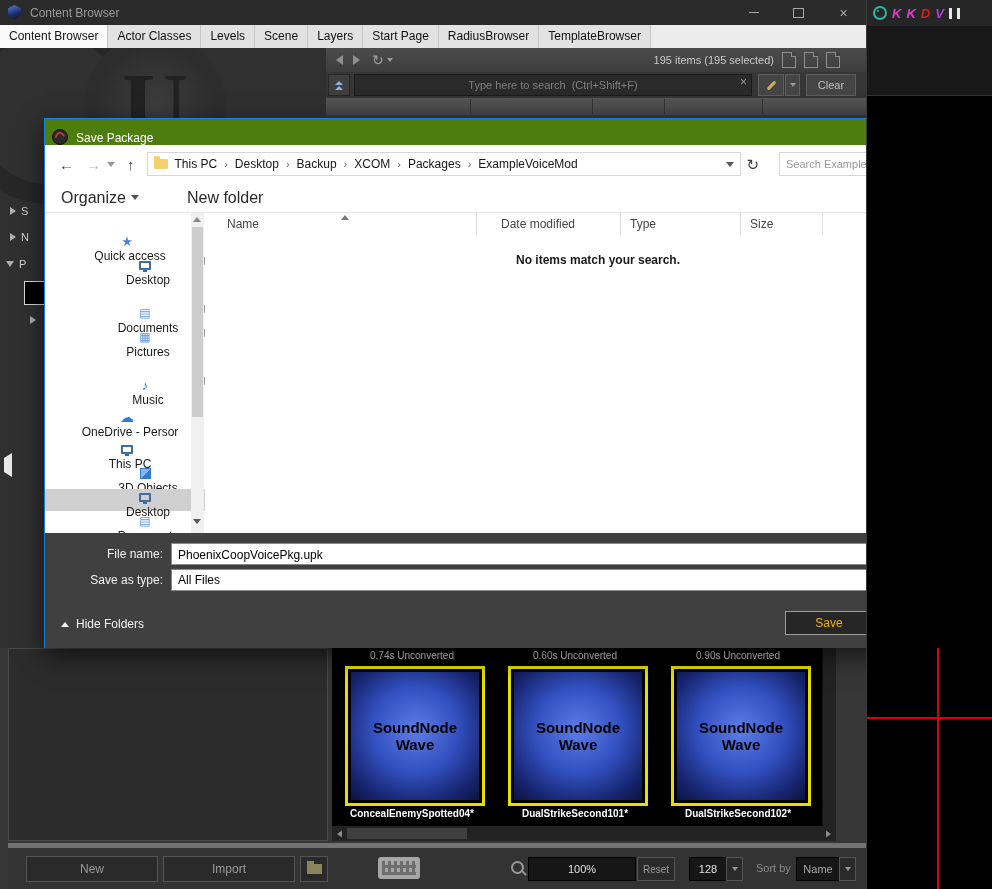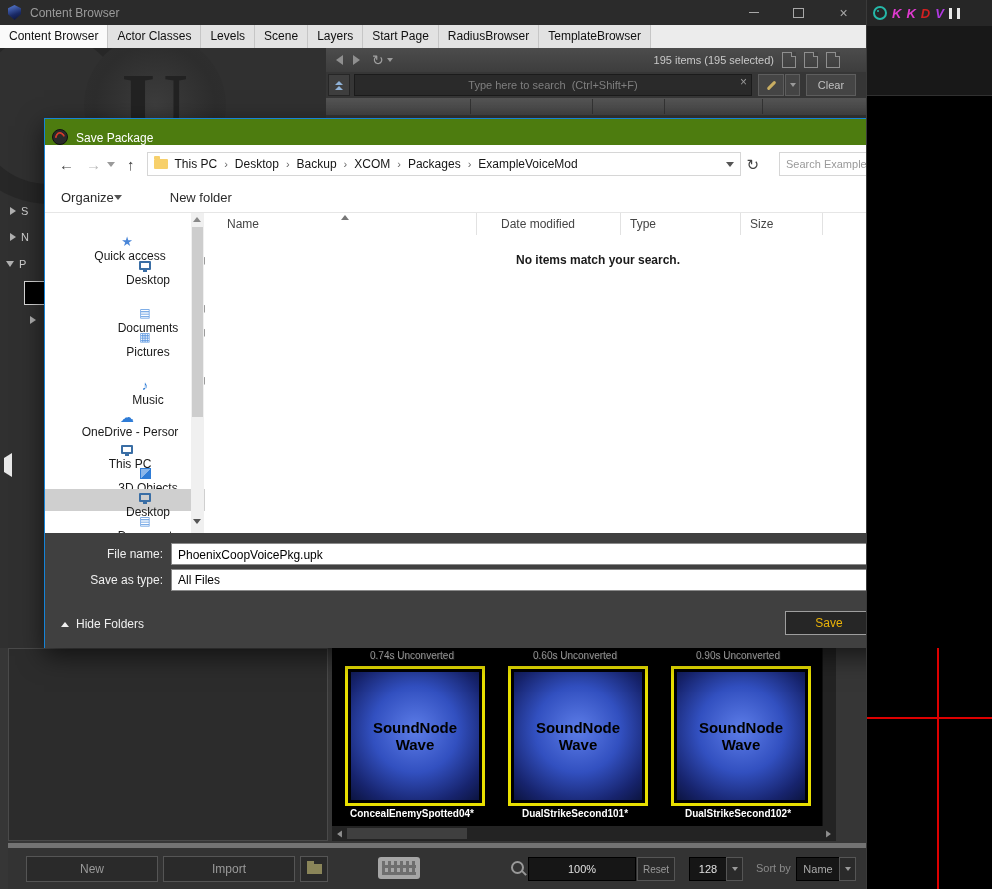--- a/index.html
+++ b/index.html
@@ -115,21 +115,21 @@
   .crumb-sep::before{content:"\203A";}
   #crumb-chev{position:absolute;right:2px;top:0;height:100%;width:16px;display:flex;align-items:center;justify-content:center;}
   .tri-dn-sm{width:0;height:0;border-left:4px solid transparent;border-right:4px solid transparent;border-top:5px solid #555;}
   #dlg-search{margin-left:auto;margin-right:20px;width:190px;height:24px;border:1px solid #d6d6d6;position:relative;box-sizing:border-box;display:flex;align-items:center;}
   #dlg-search-input{border:0;outline:none;width:158px;font-size:11px;padding-left:6px;color:#333;font-family:"Liberation Sans",sans-serif;}
   #dlg-search-input::placeholder{color:#9a9a9a;}
   #dlg-search .ic-search{position:absolute;right:9px;top:6px;border-color:#777;}
   #dlg-search .ic-search::after{background:#777;}
 
   #dlg-cmd{position:absolute;left:0;top:64px;width:100%;height:30px;background:#fff;border-bottom:1px solid #e6e6e6;display:flex;align-items:center;box-sizing:border-box;}
-  .cmd-item{font-size:13px;color:#2a2a2a;display:flex;align-items:center;}
+  .cmd-item{font-size:16px;color:#2a2a2a;display:flex;align-items:center;gap:5px;}
   #view-icon{width:14px;height:12px;background:repeating-linear-gradient(0deg,#7aa7d8 0 2px,transparent 2px 4px);}
   #help-icon{width:16px;height:16px;border-radius:50%;background:#1f78d1;color:#fff;font-size:11px;font-weight:bold;
       display:flex;align-items:center;justify-content:center;}
   #help-icon::before{content:"?";}
 
   #dlg-body{position:absolute;left:0;top:94px;width:100%;height:320px;background:#fff;}
   
   #dlg-side{position:absolute;left:0;top:0;width:160px;height:320px;overflow:hidden;}
   .nav-row{position:absolute;left:0;width:146px;height:22px;display:flex;align-items:center;font-size:12px;color:#1a1a1a;flex-direction:column;}
   .nav-row.sel{background:#cfcfcf;}

